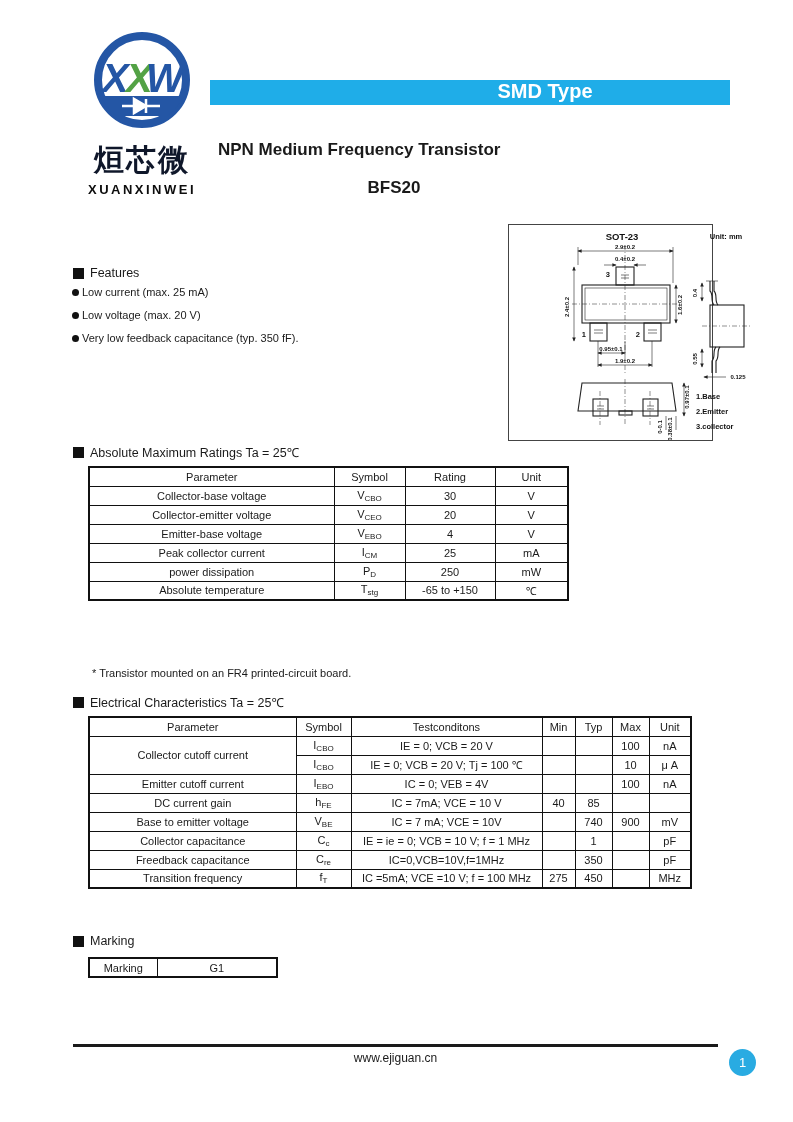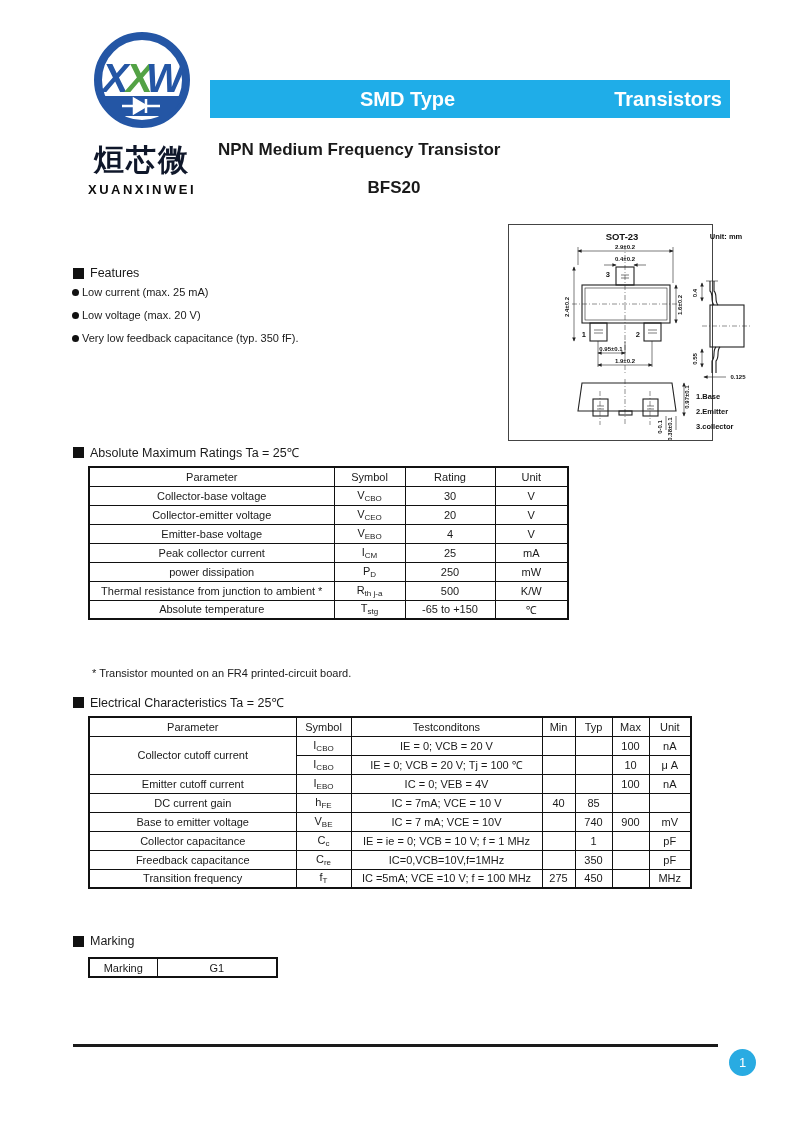--- a/index.html
+++ b/index.html
@@ -8,23 +8,23 @@
     position:relative; width:793px; height:1122px; margin:0 auto;
     background:#ffffff; overflow:hidden;
     font-family:"Liberation Sans", sans-serif; color:#1a1a1a;
   }
   
   .logo { position:absolute; left:72px; top:30px; width:140px; text-align:center; }
   .logo-cn { font-size:30px; font-weight:bold; letter-spacing:2px; color:#0f172a; margin-top:2px; }
   .logo-en { font-size:13px; font-weight:bold; letter-spacing:2.5px; color:#0d0d0d; margin-top:1px; }
   
   .banner {
-    position:absolute; left:210px; top:80px; width:520px; height:38px;
+    position:absolute; left:210px; top:80px; width:520px; height:25px;
     background:#1fade8; display:flex; align-items:center; justify-content:space-between;
-    color:#ffffff; font-size:20px; font-weight:bold;
+    color:#ffffff; font-size:20px; font-weight:bold;flex-direction:column;
   }
   .banner .left { margin-left:150px; }
   .banner .right { margin-right:8px; }
   .doc-title { position:absolute; left:218px; top:140px; font-size:17px; font-weight:bold; }
   .part-number { position:absolute; left:210px; top:178px; width:368px; text-align:center; font-size:17px; font-weight:bold; }
   
   .sec { position:absolute; display:flex; align-items:center; font-size:12.5px; }
   .sq { display:inline-block; width:11px; height:11px; background:#111; margin-right:6px; }
   
   .features { position:absolute; left:72px; top:286px; width:400px; }
@@ -266,26 +266,20 @@
           <td>25</td>
           <td>mA</td>
         </tr>
     <tr>
           <td class="l">power dissipation</td>
           <td><span>P</span><span class="sb">D</span></td>
           <td>250</td>
           <td>mW</td>
         </tr>
     <tr>
-          <td class="l">Thermal resistance from junction to ambient  *</td>
-          <td><span>R</span><span class="sb">th j-a</span></td>
-          <td>500</td>
-          <td>K/W</td>
-        </tr>
-    <tr>
           <td class="l">Absolute temperature</td>
           <td><span>T</span><span class="sb">stg</span></td>
           <td>-65 to +150</td>
           <td>℃</td>
         </tr>
   </tbody>
     </table>
   <div class="footnote">* Transistor mounted on an FR4 printed-circuit board.</div>
 
   <div class="sec sec-ec">
@@ -397,17 +391,18 @@
       </colgroup>
     <tbody>
         <tr>
       <td>Marking</td>
       <td>G1</td>
     </tr>
   </tbody>
     </table>
 
   <div class="footer-line"></div>
+  <div class="footer-url">www.ejiguan.cn</div>
   <div class="page-badge">
     <span>1</span>
   </div>
 
 </div>
 
 </body></html>

